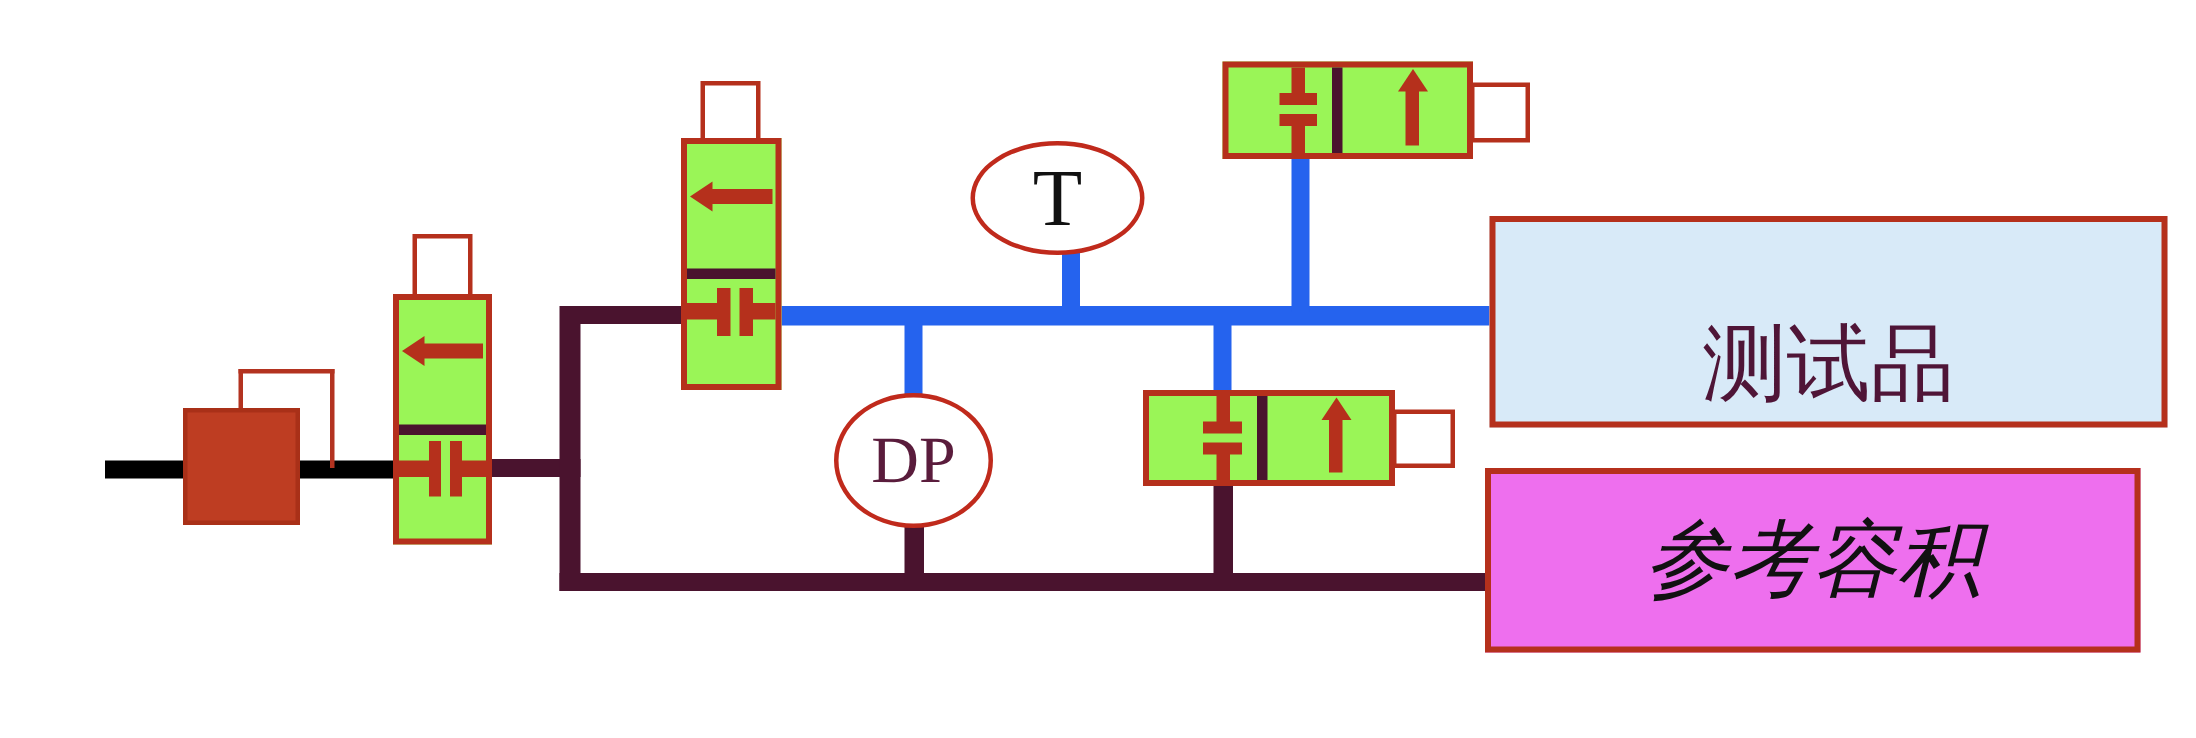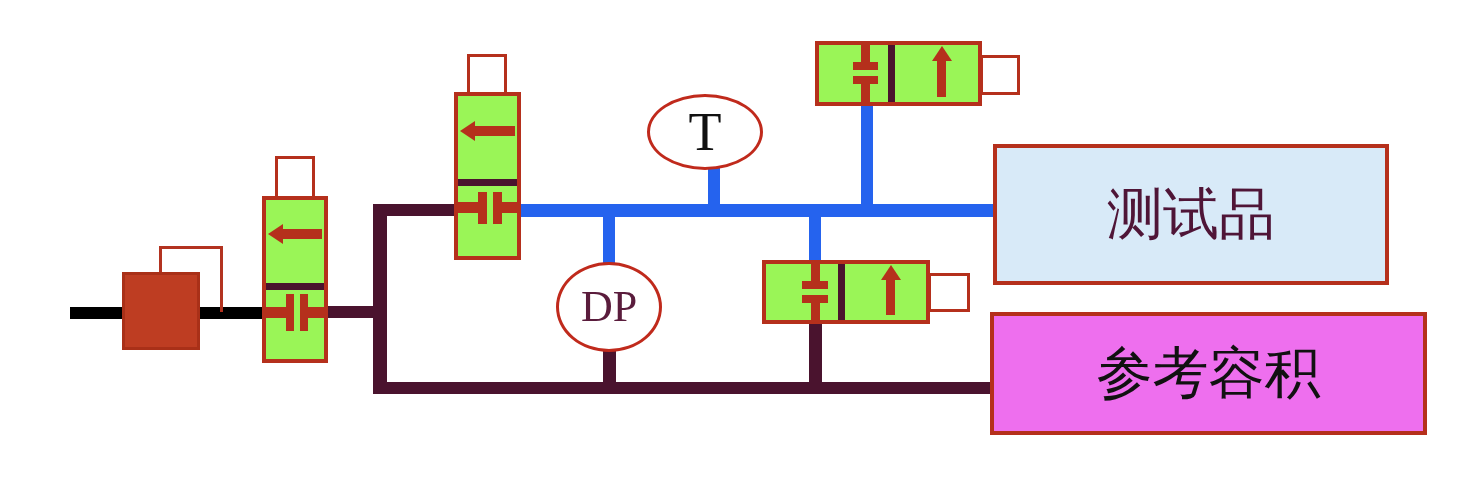--- a/index.html
+++ b/index.html
@@ -112,20 +112,20 @@
     <div class="el cap" style="left:120px;top:14px;width:9px;height:37px;"></div>
   </div>
 
   <div class="el gauge" style="left:647px;top:94px;width:116px;height:76px;">
     <span style="font-size:54px;color:#111111;line-height:1;">T</span>
   </div>
   <div class="el gauge" style="left:556px;top:262px;width:106px;height:90px;">
     <span style="font-size:44px;color:#5A1C3C;line-height:1;">DP</span>
   </div>
 
-  <div class="el bigbox" style="left:993px;top:144px;width:396px;height:141px;background:var(--ltblue);color:#4F1537;">
+  <div class="el bigbox" style="left:993px;top:144px;width:452px;height:141px;background:var(--ltblue);color:#4F1537;align-items:flex-end;">
     <span>测试品</span>
   </div>
-  <div class="el bigbox" style="left:990px;top:312px;width:437px;height:123px;background:var(--magenta);color:#111111;">
+  <div class="el bigbox" style="left:990px;top:312px;width:437px;height:123px;background:var(--magenta);color:#111111;font-style:italic;">
     <span>参考容积</span>
   </div>
 
 </div>
 
 </body></html>

